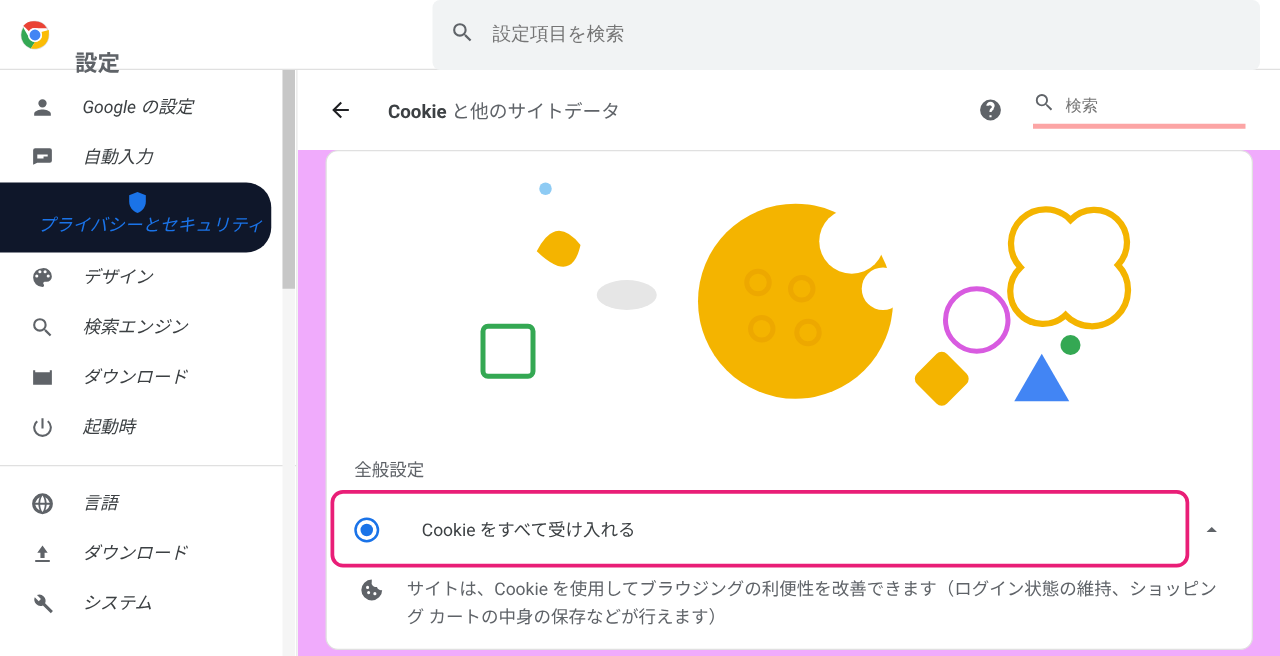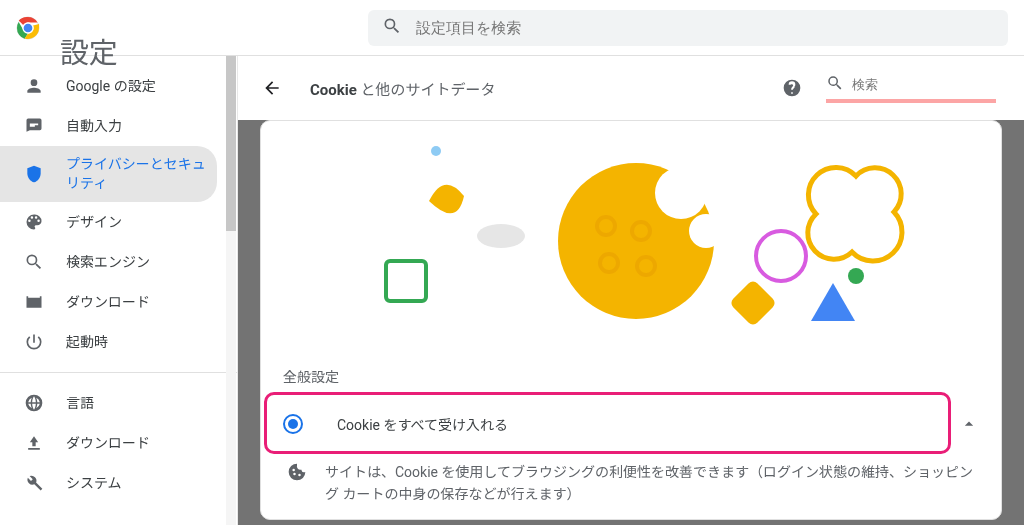--- a/index.html
+++ b/index.html
@@ -21,34 +21,34 @@
     height: 56px;
     padding: 0 16px;
     border-bottom: 1px solid #e0e0e0;
   }
   .chrome-logo {
     width: 24px; height: 24px;
     margin-right: 20px;
     flex: 0 0 auto;
   }
   .app-title {
-    font-size: 29px;
+    font-size: 18px;
     color: #5f6368;
-    font-weight: 400;
+    font-weight: 700;
     flex: 0 0 auto;
     padding-right: 40px;
     margin-top: 44px;
   }
   .searchbar {
     margin-left: 210px;
     display: flex;
     align-items: center;
     background: #f1f3f4;
     border-radius: 6px;
-    height: 36px;
+    height: 56px;
     width: 670px;
     padding: 0 14px;
     color: #5f6368;
   }
   .searchbar svg { flex: 0 0 auto; margin-right: 14px; }
   .searchbar input {
     border: none; outline: none; background: transparent;
     font-size: 15px; color: #5f6368; width: 100%;
   }
 
@@ -81,25 +81,27 @@
   .nav-item {
     display: flex;
     align-items: center;
     height: 40px;
     border-radius: 0 20px 20px 0;
     margin-right: 20px;
     padding-left: 24px;
     color: #5f6368;
     cursor: pointer;
     font-size: 14px;
+    font-style: italic;
   }
   .nav-item.tall { height: 56px; padding-top: 6px; padding-bottom: 6px; }
   .nav-item.selected {
-    background: #e5e5e5;
+    background: #0f172a;
     color: #1a73e8;
+    flex-direction: column;
   }
   .nav-item.selected .nav-label { color: #1a73e8; }
   .nav-icon {
     width: 20px; height: 20px; flex: 0 0 20px;
     margin-right: 22px;
     display: flex; align-items: center; justify-content: center;
   }
   .nav-label { color: #3c4043; line-height: 1.35; }
   .nav-item.selected .nav-label { color: #1a73e8; }
   .nav-sep {
@@ -109,21 +111,21 @@
 
   
   .main {
     flex: 1;
     overflow: hidden;
     position: relative;
   }
   .main-scroll {
     position: absolute; inset: 0;
     overflow-y: auto;
-    background: #737373;
+    background: #f0abfc;
   }
 
   
   .subheader {
     display: flex;
     align-items: center;
     height: 64px;
     padding: 0 28px 0 24px;
     background: #fff;
   }

